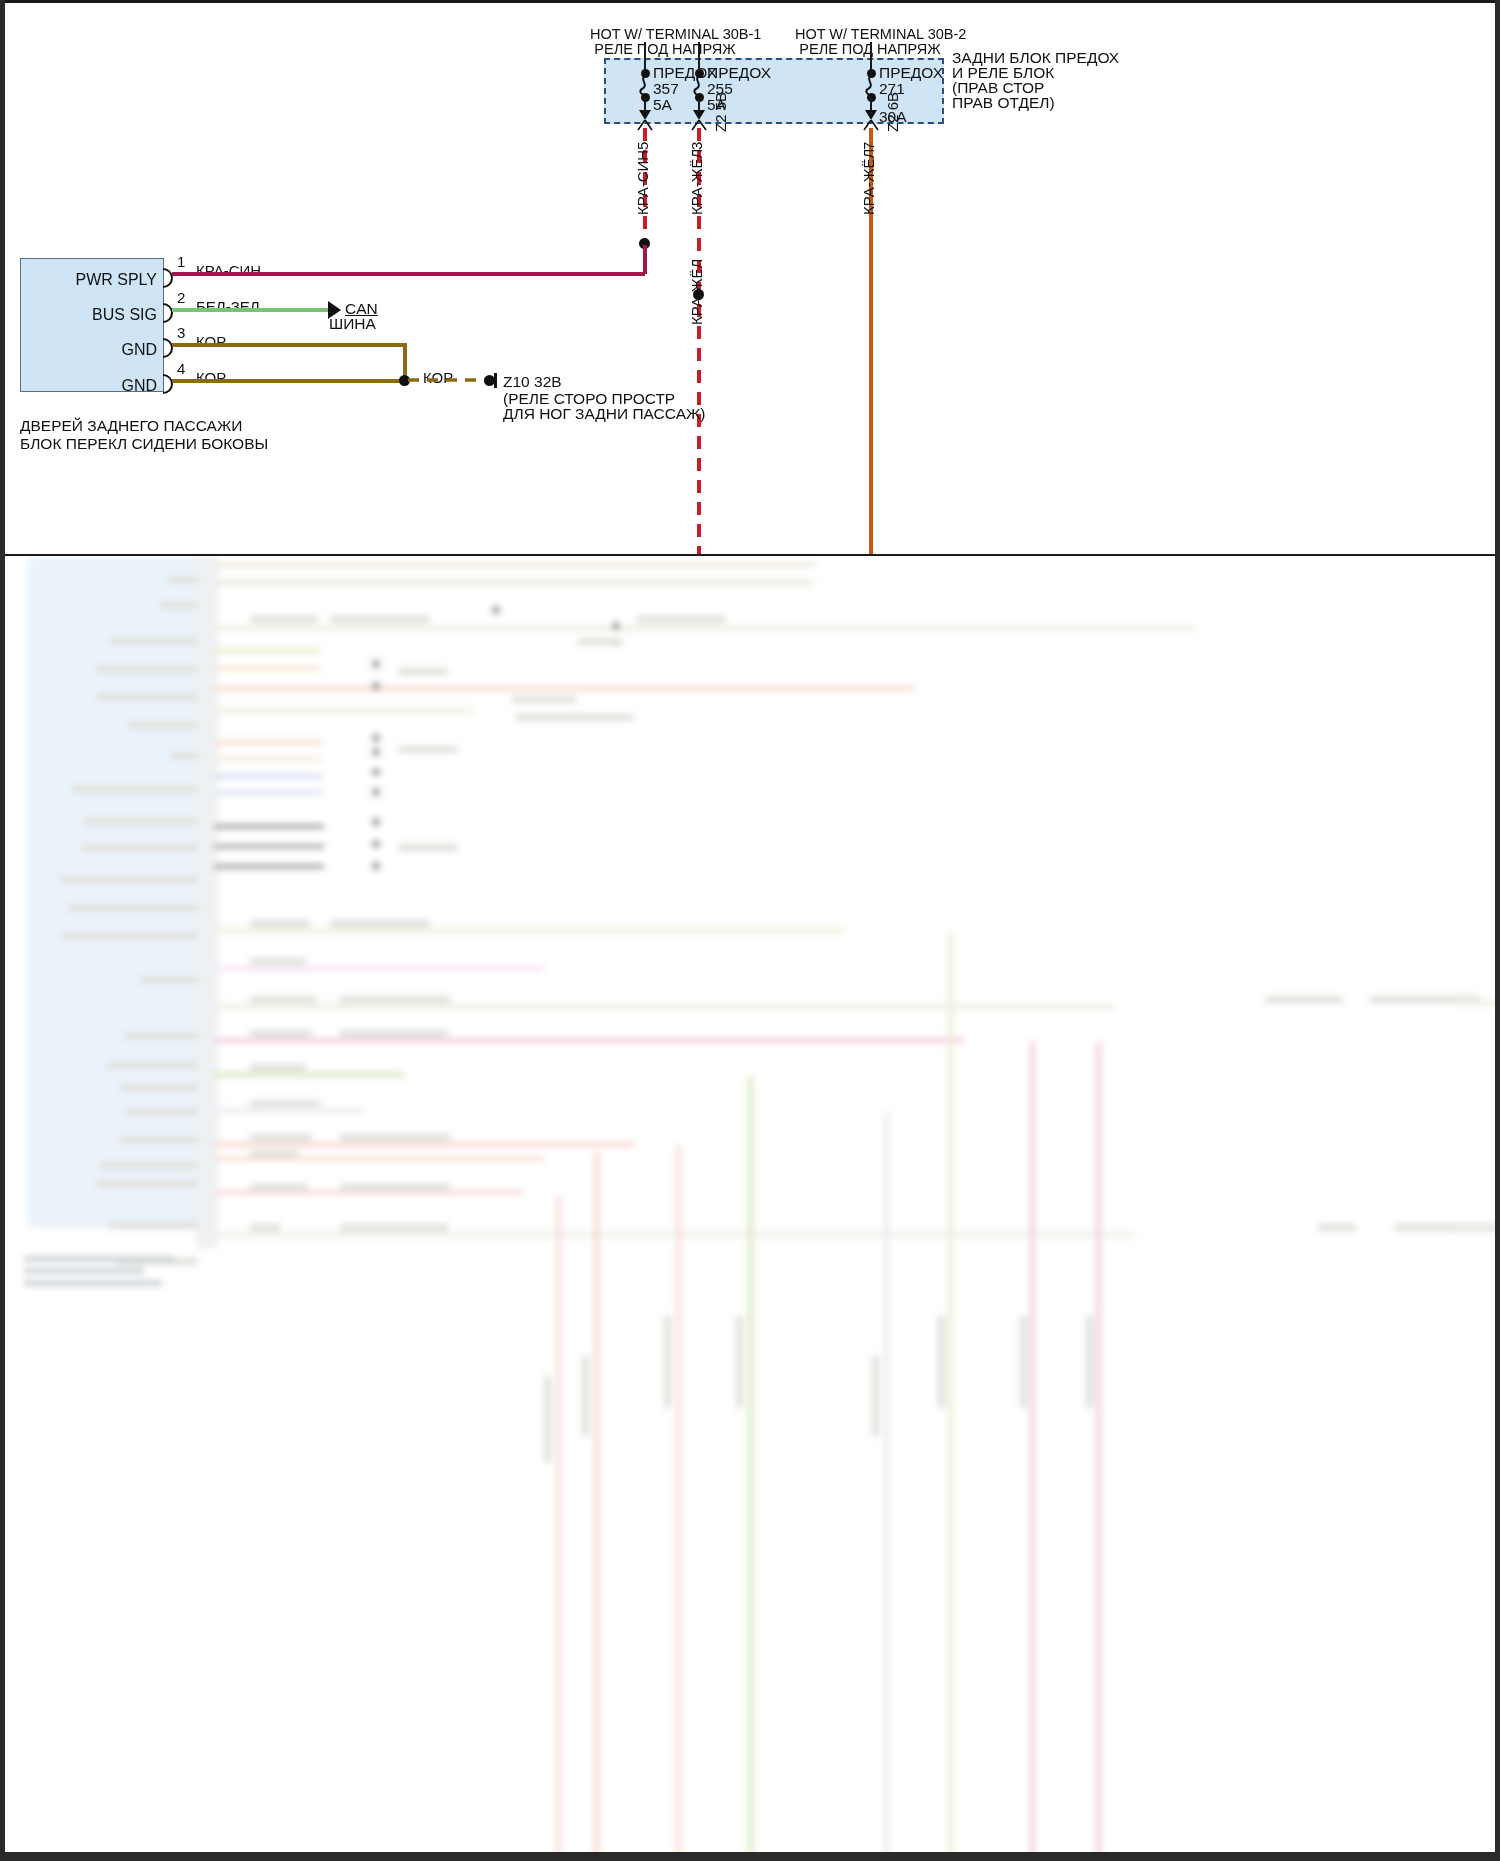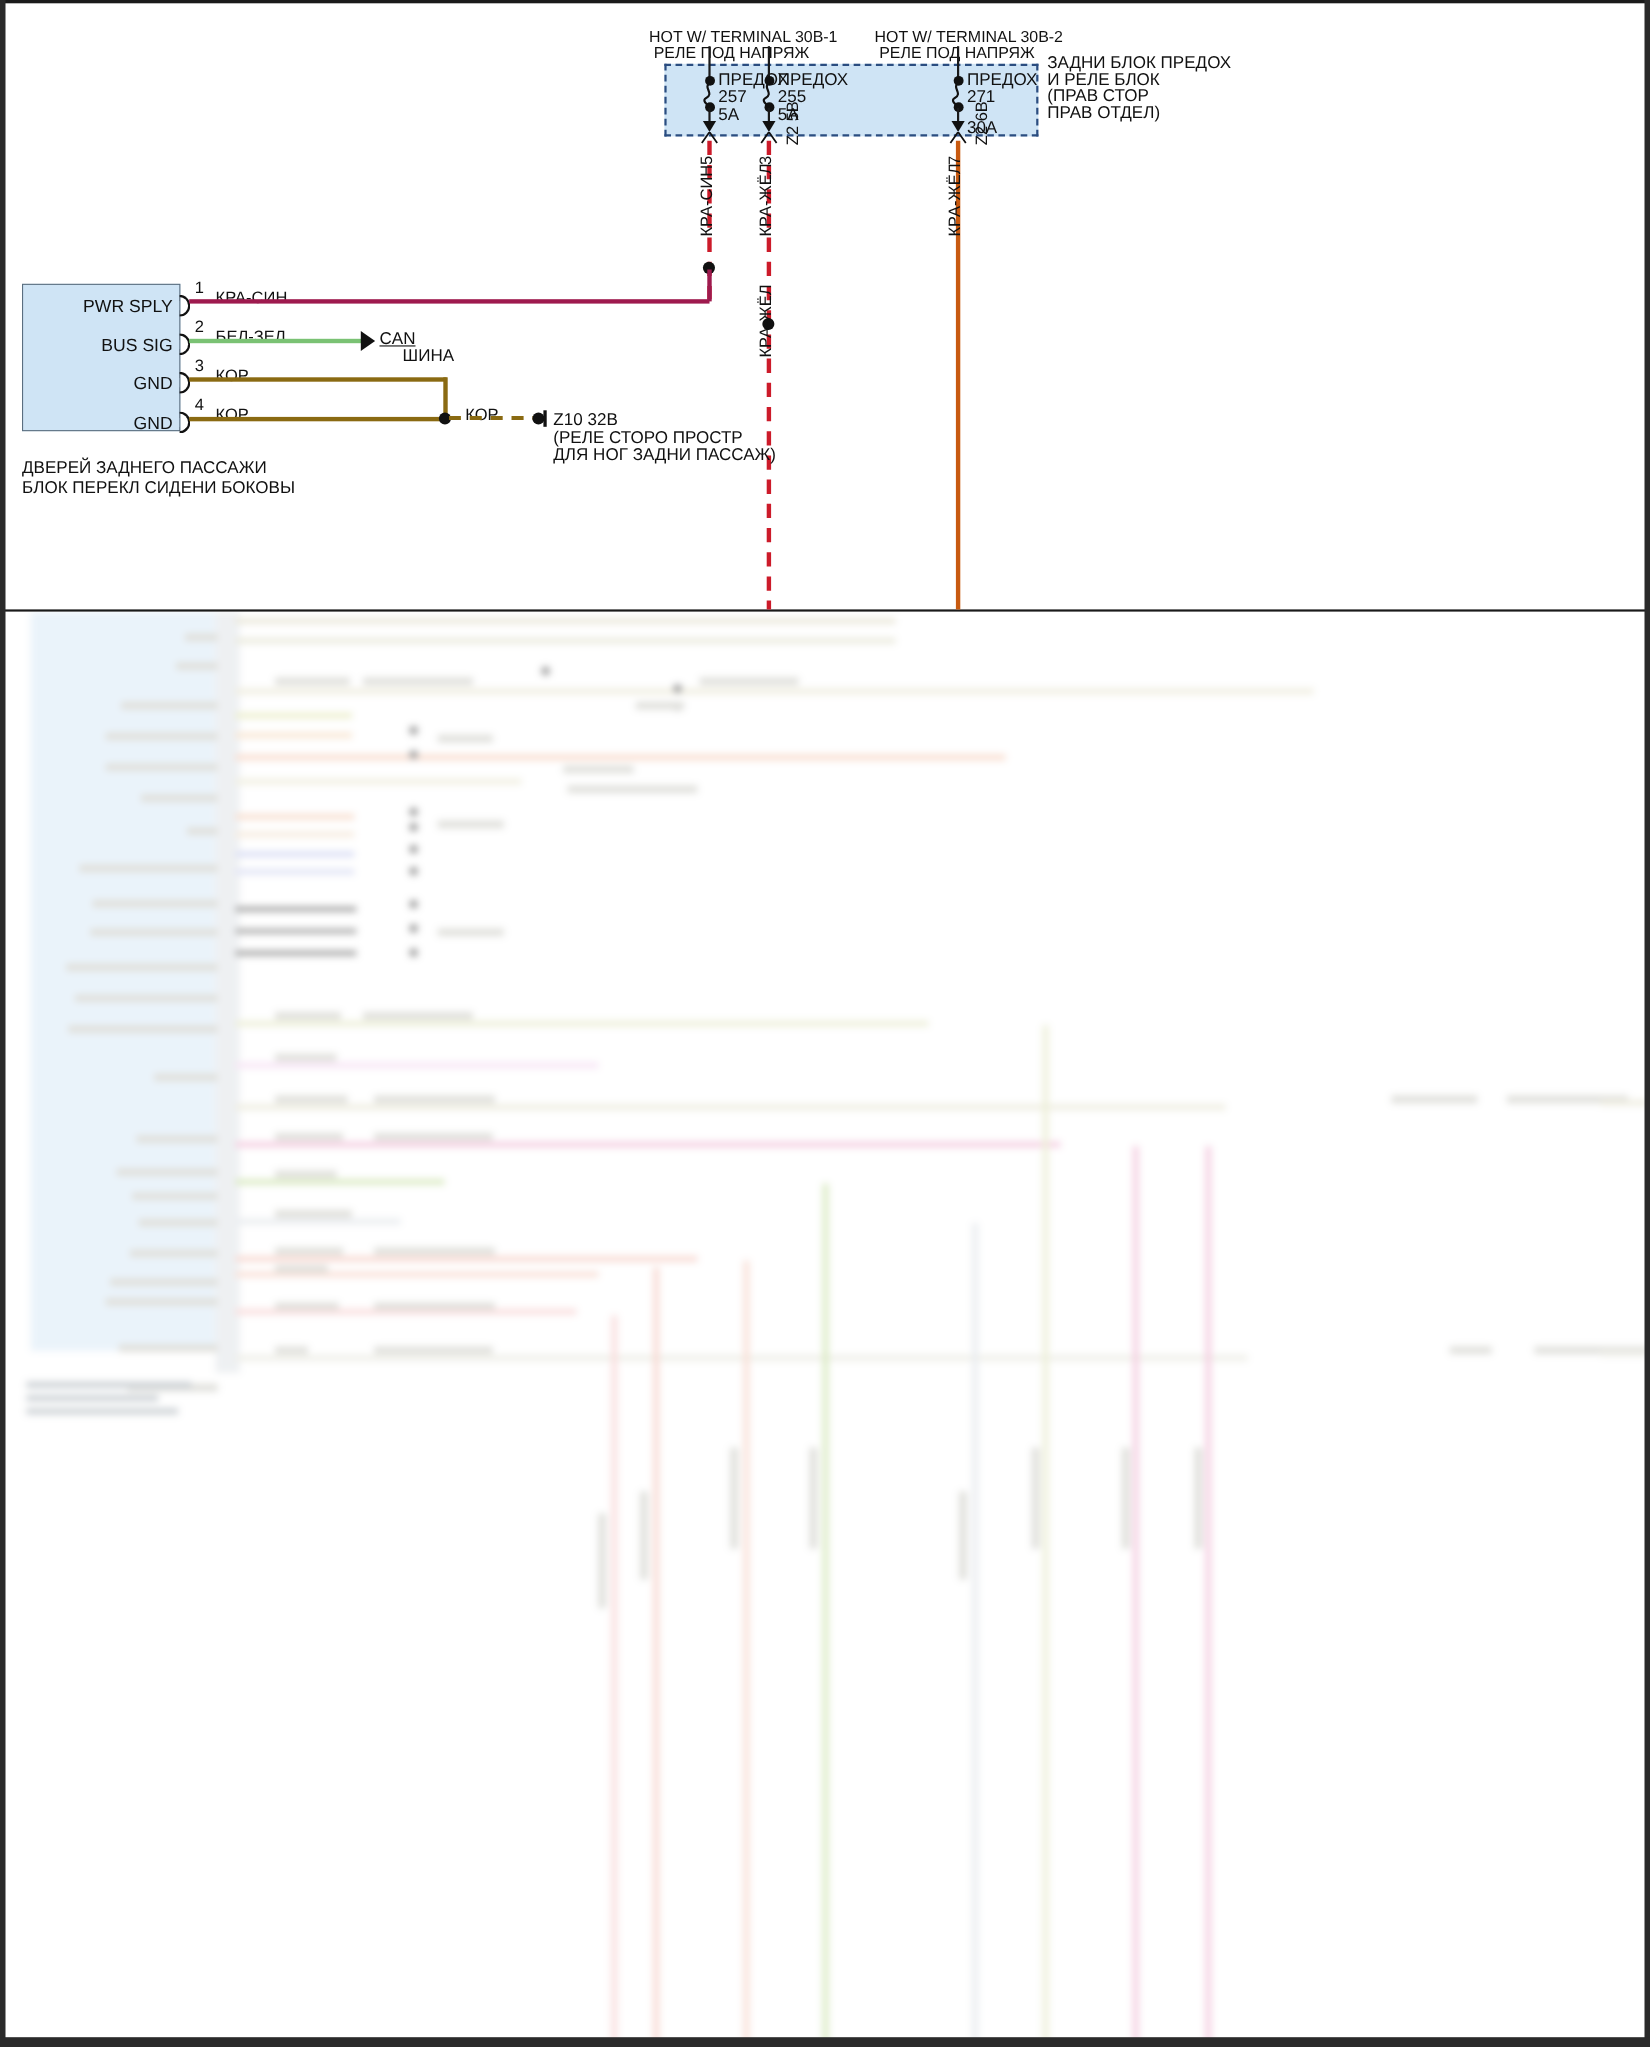--- a/index.html
+++ b/index.html
@@ -271,21 +271,21 @@
 
     <div class="fuse-line" style="left:644px; top:42px; width:2px; height:31px;"></div>
     <div class="dot" style="left:641px; top:69px;"></div>
     <svg style="position:absolute; left:636px; top:74px;" width="16" height="24" viewBox="0 0 16 24">
       <path d="M10 1 C2 5, 14 11, 6 15 C2 17, 6 21, 10 23" fill="none" stroke="#111" stroke-width="2"></path>
     </svg>
     <div class="dot" style="left:641px; top:93px;"></div>
     <div class="fuse-line" style="left:644px; top:98px; width:2px; height:14px;"></div>
     <div class="arrow-down" style="left:639px; top:110px;"></div>
     <div class="txt t15" style="left:653px; top:64px;">ПРЕДОХ</div>
-    <div class="txt t15" style="left:653px; top:80px;">257</div>
+    <div class="txt t15" style="left:653px; top:80px;">357</div>
     <div class="txt t15" style="left:653px; top:96px;">5A</div>
 
     <div class="fuse-line" style="left:698px; top:42px; width:2px; height:31px;"></div>
     <div class="dot" style="left:695px; top:69px;"></div>
     <svg style="position:absolute; left:690px; top:74px;" width="16" height="24" viewBox="0 0 16 24">
       <path d="M10 1 C2 5, 14 11, 6 15 C2 17, 6 21, 10 23" fill="none" stroke="#111" stroke-width="2"></path>
     </svg>
     <div class="dot" style="left:695px; top:93px;"></div>
     <div class="fuse-line" style="left:698px; top:98px; width:2px; height:14px;"></div>
     <div class="arrow-down" style="left:693px; top:110px;"></div>
@@ -341,21 +341,21 @@
     <div class="wname" style="left:196px; top:262px;">КРА-СИН</div>
     <div class="wire" style="left:172px; top:272px; width:473px; height:3.5px; background:#9e1a4e;"></div>
 
     <div class="pin-label" style="left:24px; top:306px; width:133px;">BUS SIG</div>
     <div class="conn-arc" style="left:163px; top:303px;"></div>
     <div class="pin-num" style="left:177px; top:289px;">2</div>
     <div class="wname" style="left:196px; top:298px;">БЕЛ-ЗЕЛ</div>
     <div class="wire" style="left:172px; top:308px; width:157px; height:3.5px; background:#7ac274;"></div>
     <div class="arrowhead" style="left:328px; top:301px;"></div>
     <div class="txt t15" style="left:345px; top:300px;text-decoration:underline;">CAN</div>
-    <div class="txt t15" style="left:366px; top:315px;">ШИНА</div>
+    <div class="txt t15" style="left:329px; top:315px;">ШИНА</div>
 
     <div class="pin-label" style="left:24px; top:341px; width:133px;">GND</div>
     <div class="conn-arc" style="left:163px; top:338px;"></div>
     <div class="pin-num" style="left:177px; top:324px;">3</div>
     <div class="wname" style="left:196px; top:333px;">КОР</div>
     <div class="wire" style="left:172px; top:343px; width:234px; height:3.5px; background:#8a6a12;"></div>
     <div class="wire" style="left:403px; top:343px; width:3.5px; height:39px; background:#8a6a12;"></div>
 
     <div class="pin-label" style="left:24px; top:377px; width:133px;">GND</div>
     <div class="conn-arc" style="left:163px; top:374px;"></div>

